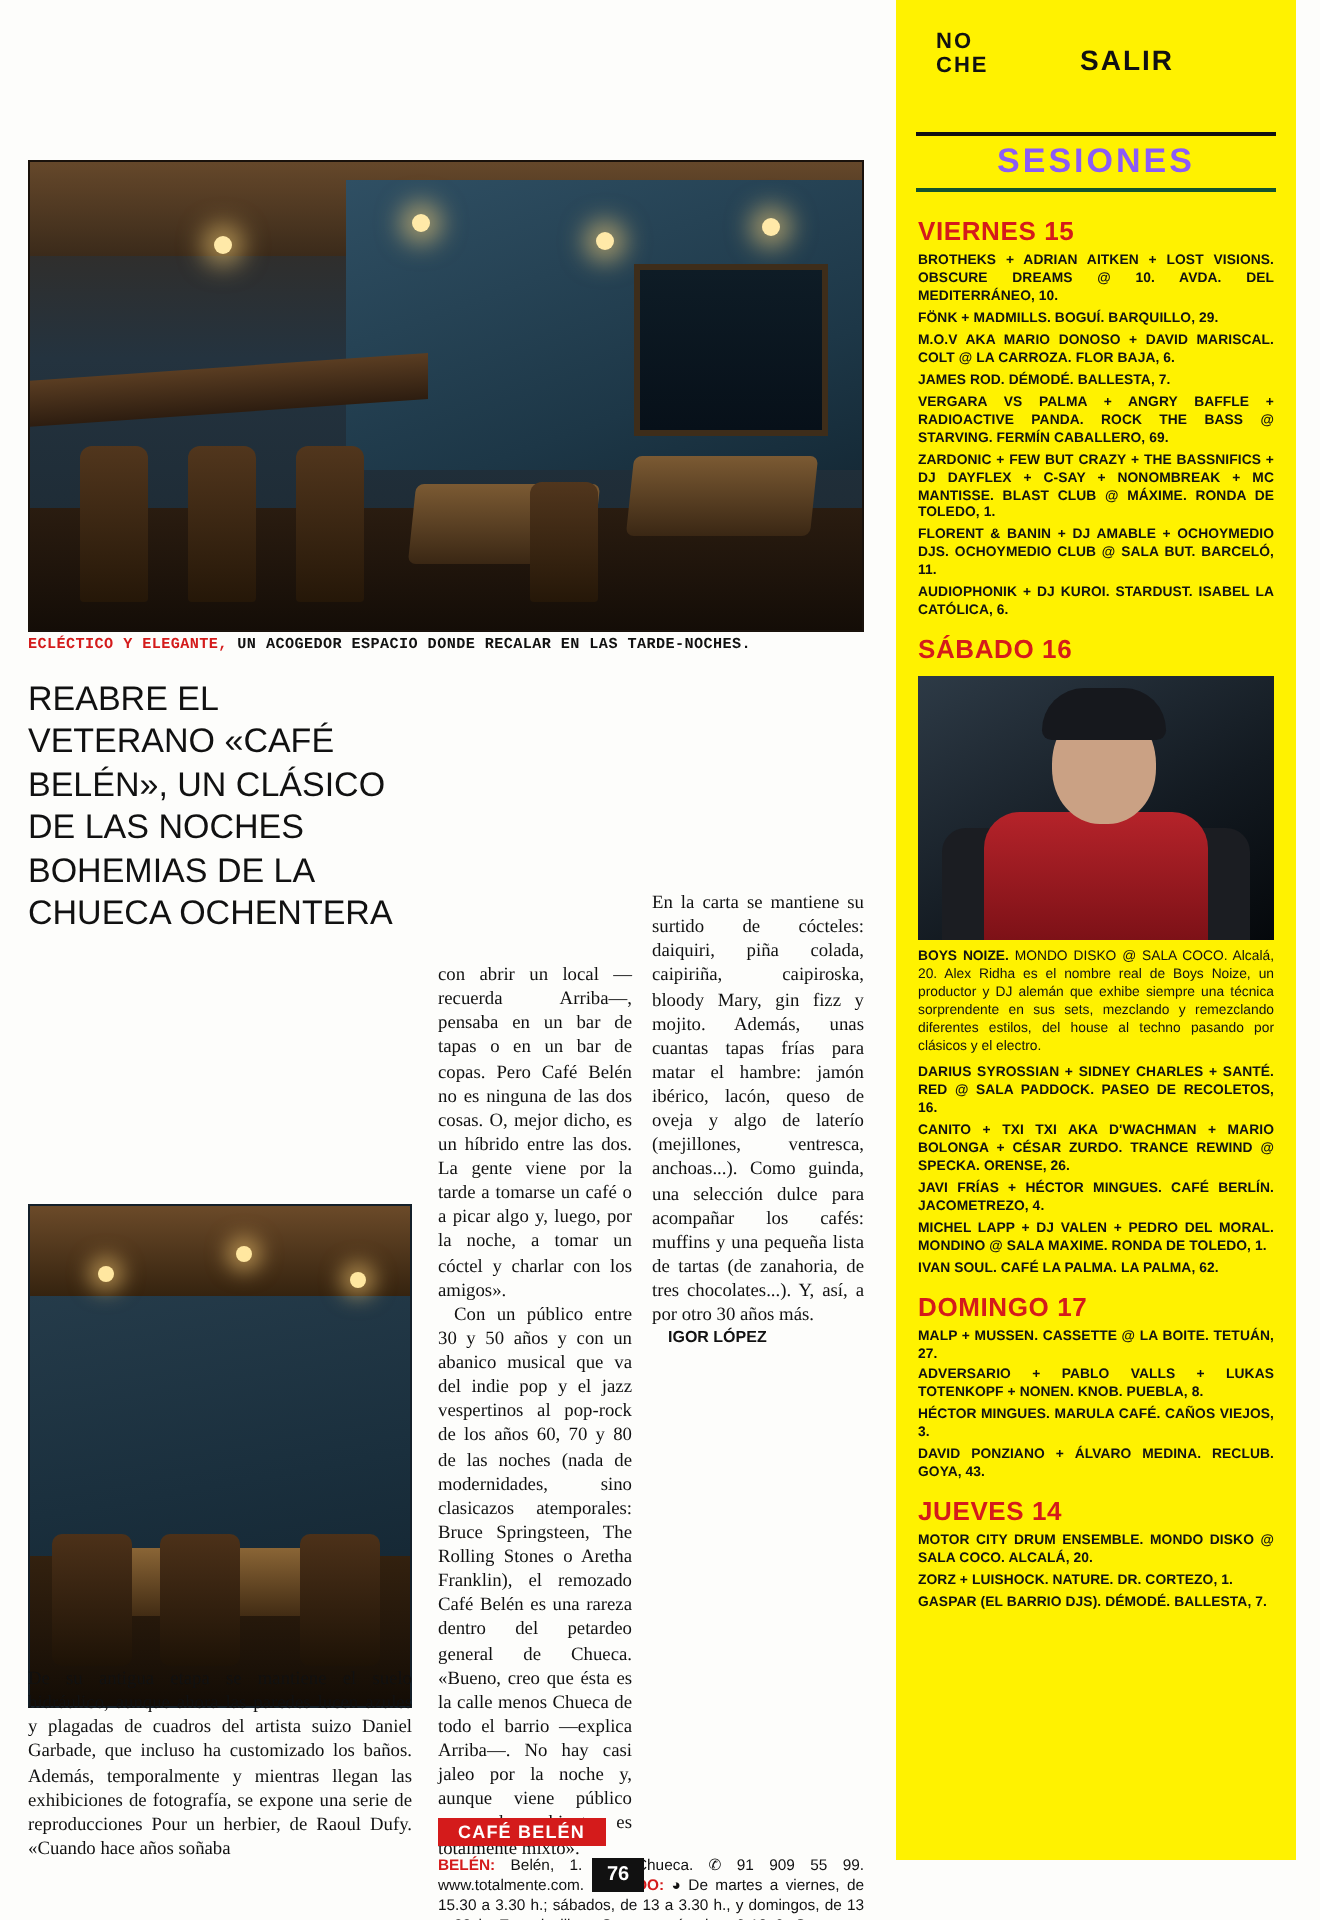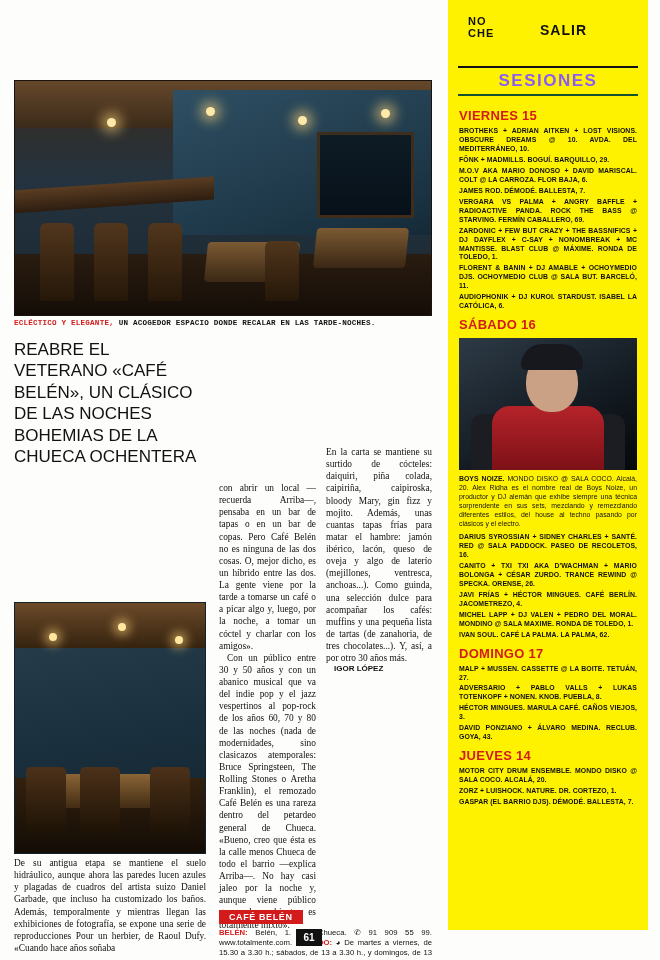--- a/index.html
+++ b/index.html
@@ -429,21 +429,21 @@
         <div class="mlamp" style="left:18%;top:12%"></div>
         <div class="mlamp" style="left:54%;top:8%"></div>
         <div class="mlamp" style="left:84%;top:13%"></div>
         <div class="mfloor"></div>
         <div class="mtable"></div>
         <div class="mchair" style="left:6%"></div>
         <div class="mchair" style="left:34%"></div>
         <div class="mchair" style="right:8%"></div>
       </div>
 
-      <div class="col col-1b" style="left:0; top:521px; width:192px;">
+      <div class="col col-1b" style="left:0; top:498px; width:192px;">
         <p>De su antigua etapa se mantiene el suelo hidráulico, aunque ahora las paredes lucen azules y plagadas de cuadros del artista suizo Daniel Garbade, que incluso ha customizado los baños. Además, temporalmente y mientras llegan las exhibiciones de fotografía, se expone una serie de reproducciones Pour un herbier, de Raoul Dufy. «Cuando hace años soñaba</p>
       </div>
 
       <div class="infobox">
         <div class="infobox-title">CAFÉ BELÉN</div>
         <div class="infobox-body">
           <b>BELÉN:</b>
           <span>Belén, 1.</span>
           <span>◆</span>
           <span>Chueca.</span>
@@ -513,15 +513,15 @@
       <div class="listing">DAVID PONZIANO + ÁLVARO MEDINA. RECLUB. Goya, 43.</div>
 
       <div class="day">JUEVES 14</div>
       <div class="listing">MOTOR CITY DRUM ENSEMBLE. MONDO DISKO @ SALA COCO. Alcalá, 20.</div>
       <div class="listing">ZORZ + LUISHOCK. NATURE. Dr. Cortezo, 1.</div>
       <div class="listing">GASPAR (EL BARRIO DJS). DÉMODÉ. Ballesta, 7.</div>
 
     </div>
   </div>
 
-  <div class="folio">61</div>
+  <div class="folio">76</div>
 
 </div>
 
 </body></html>

